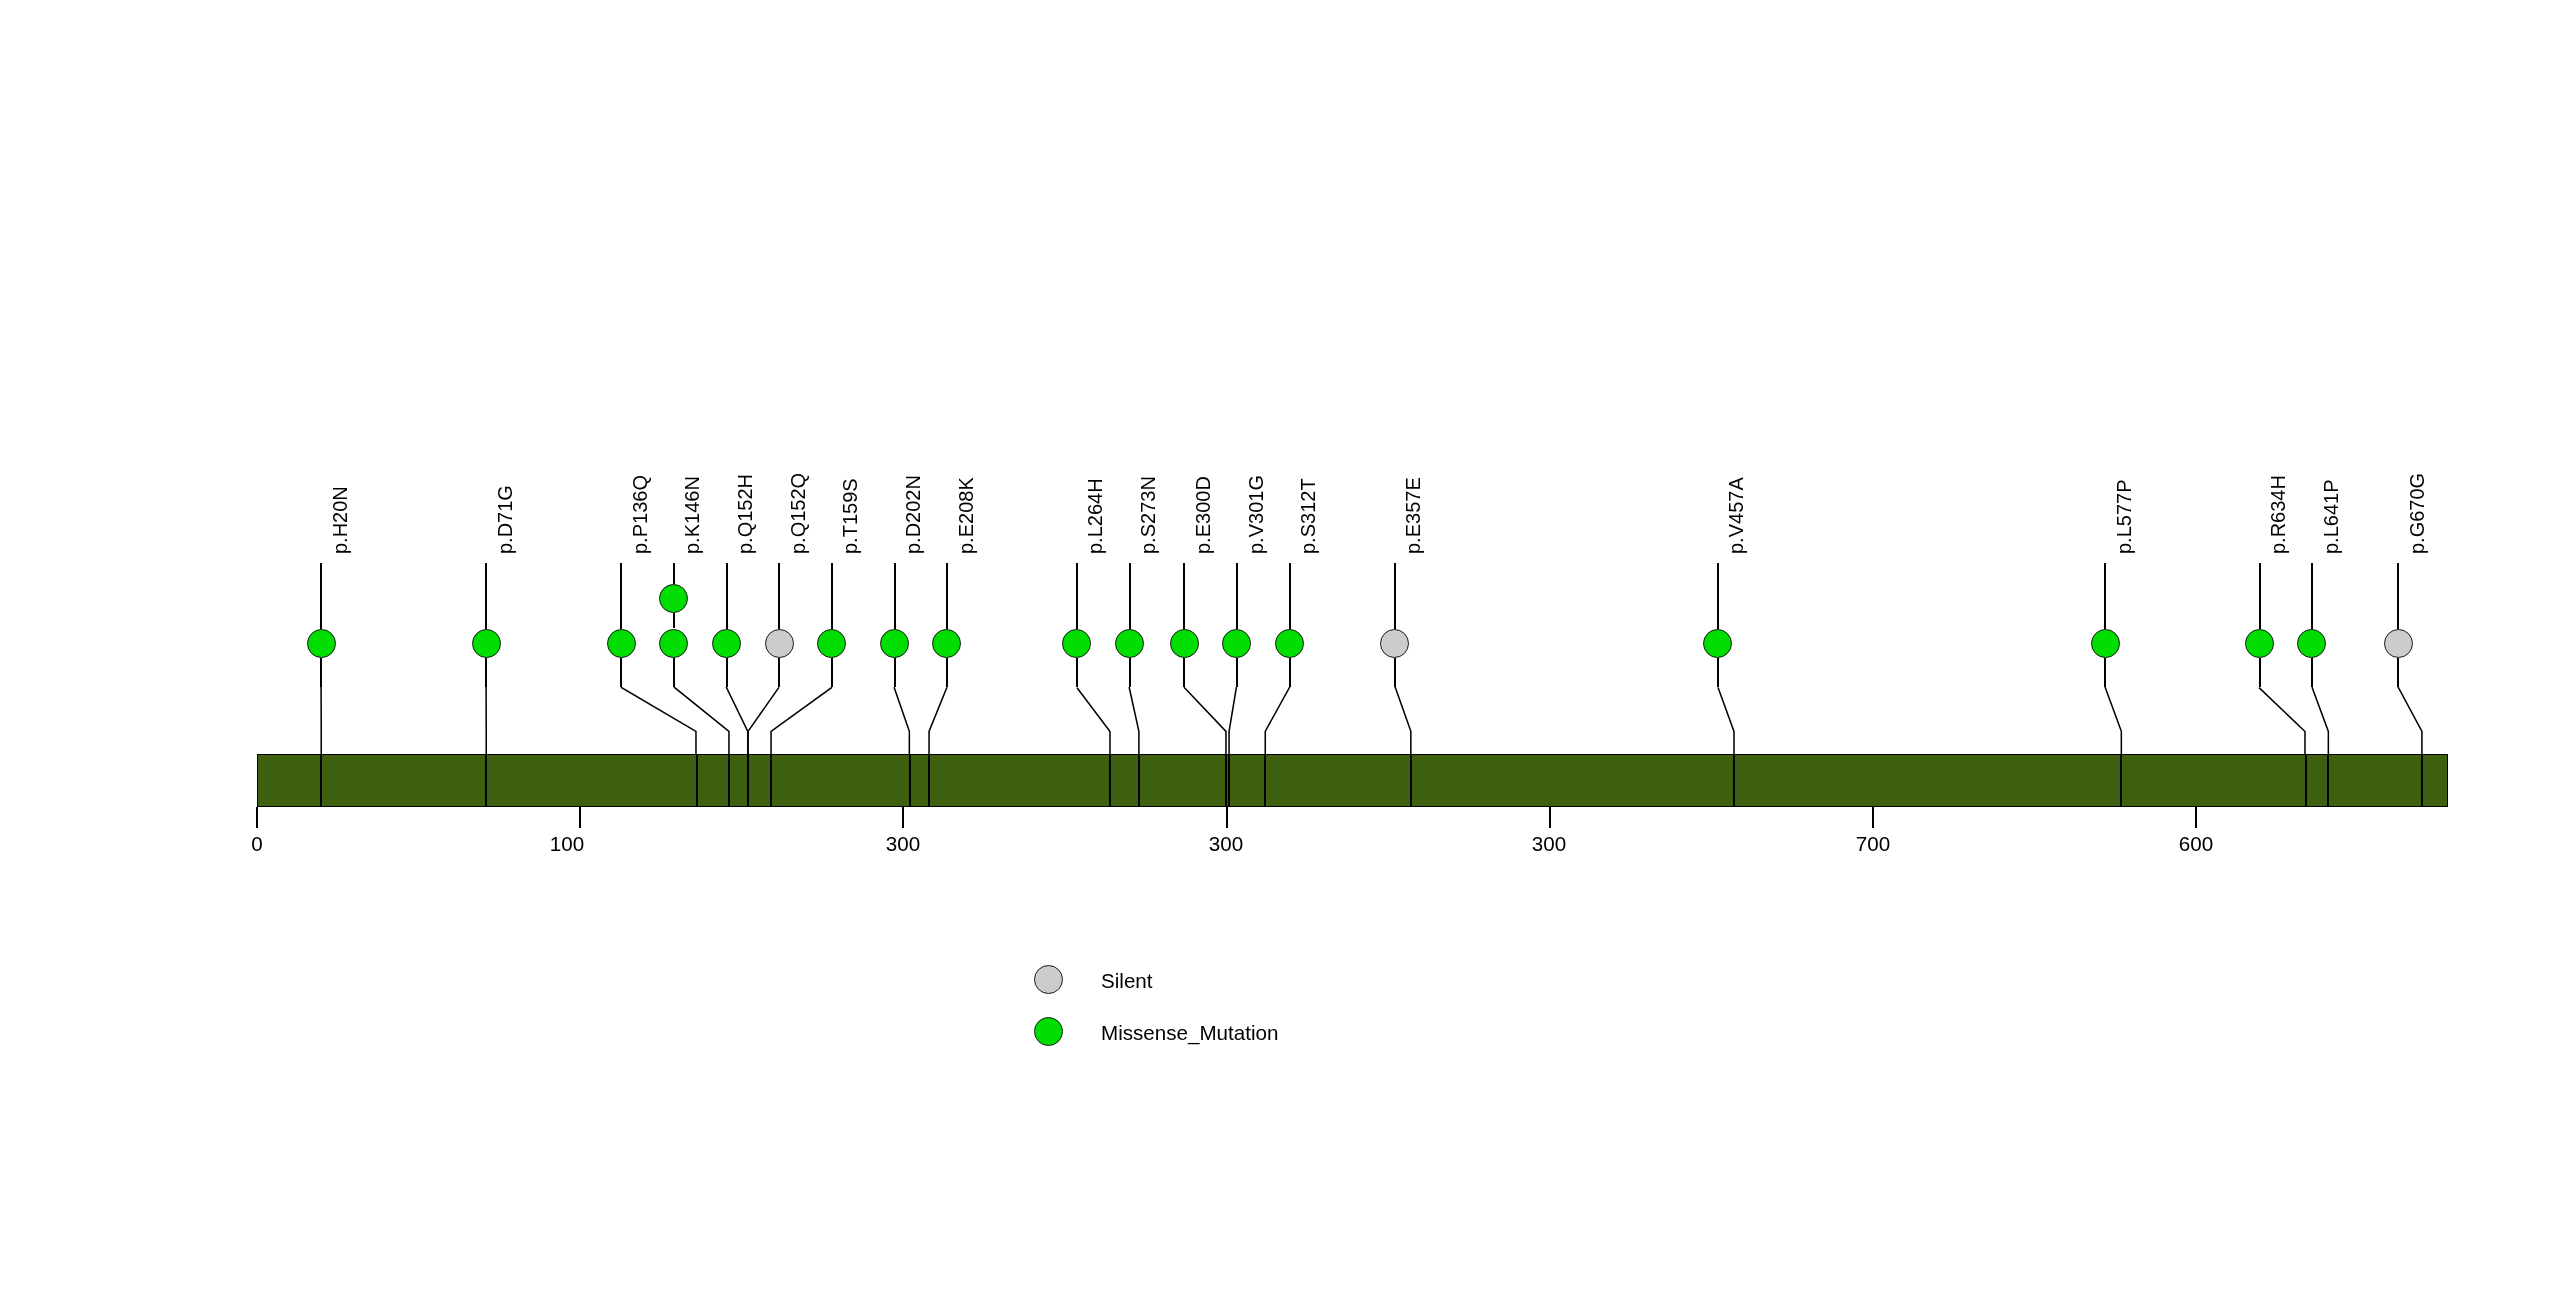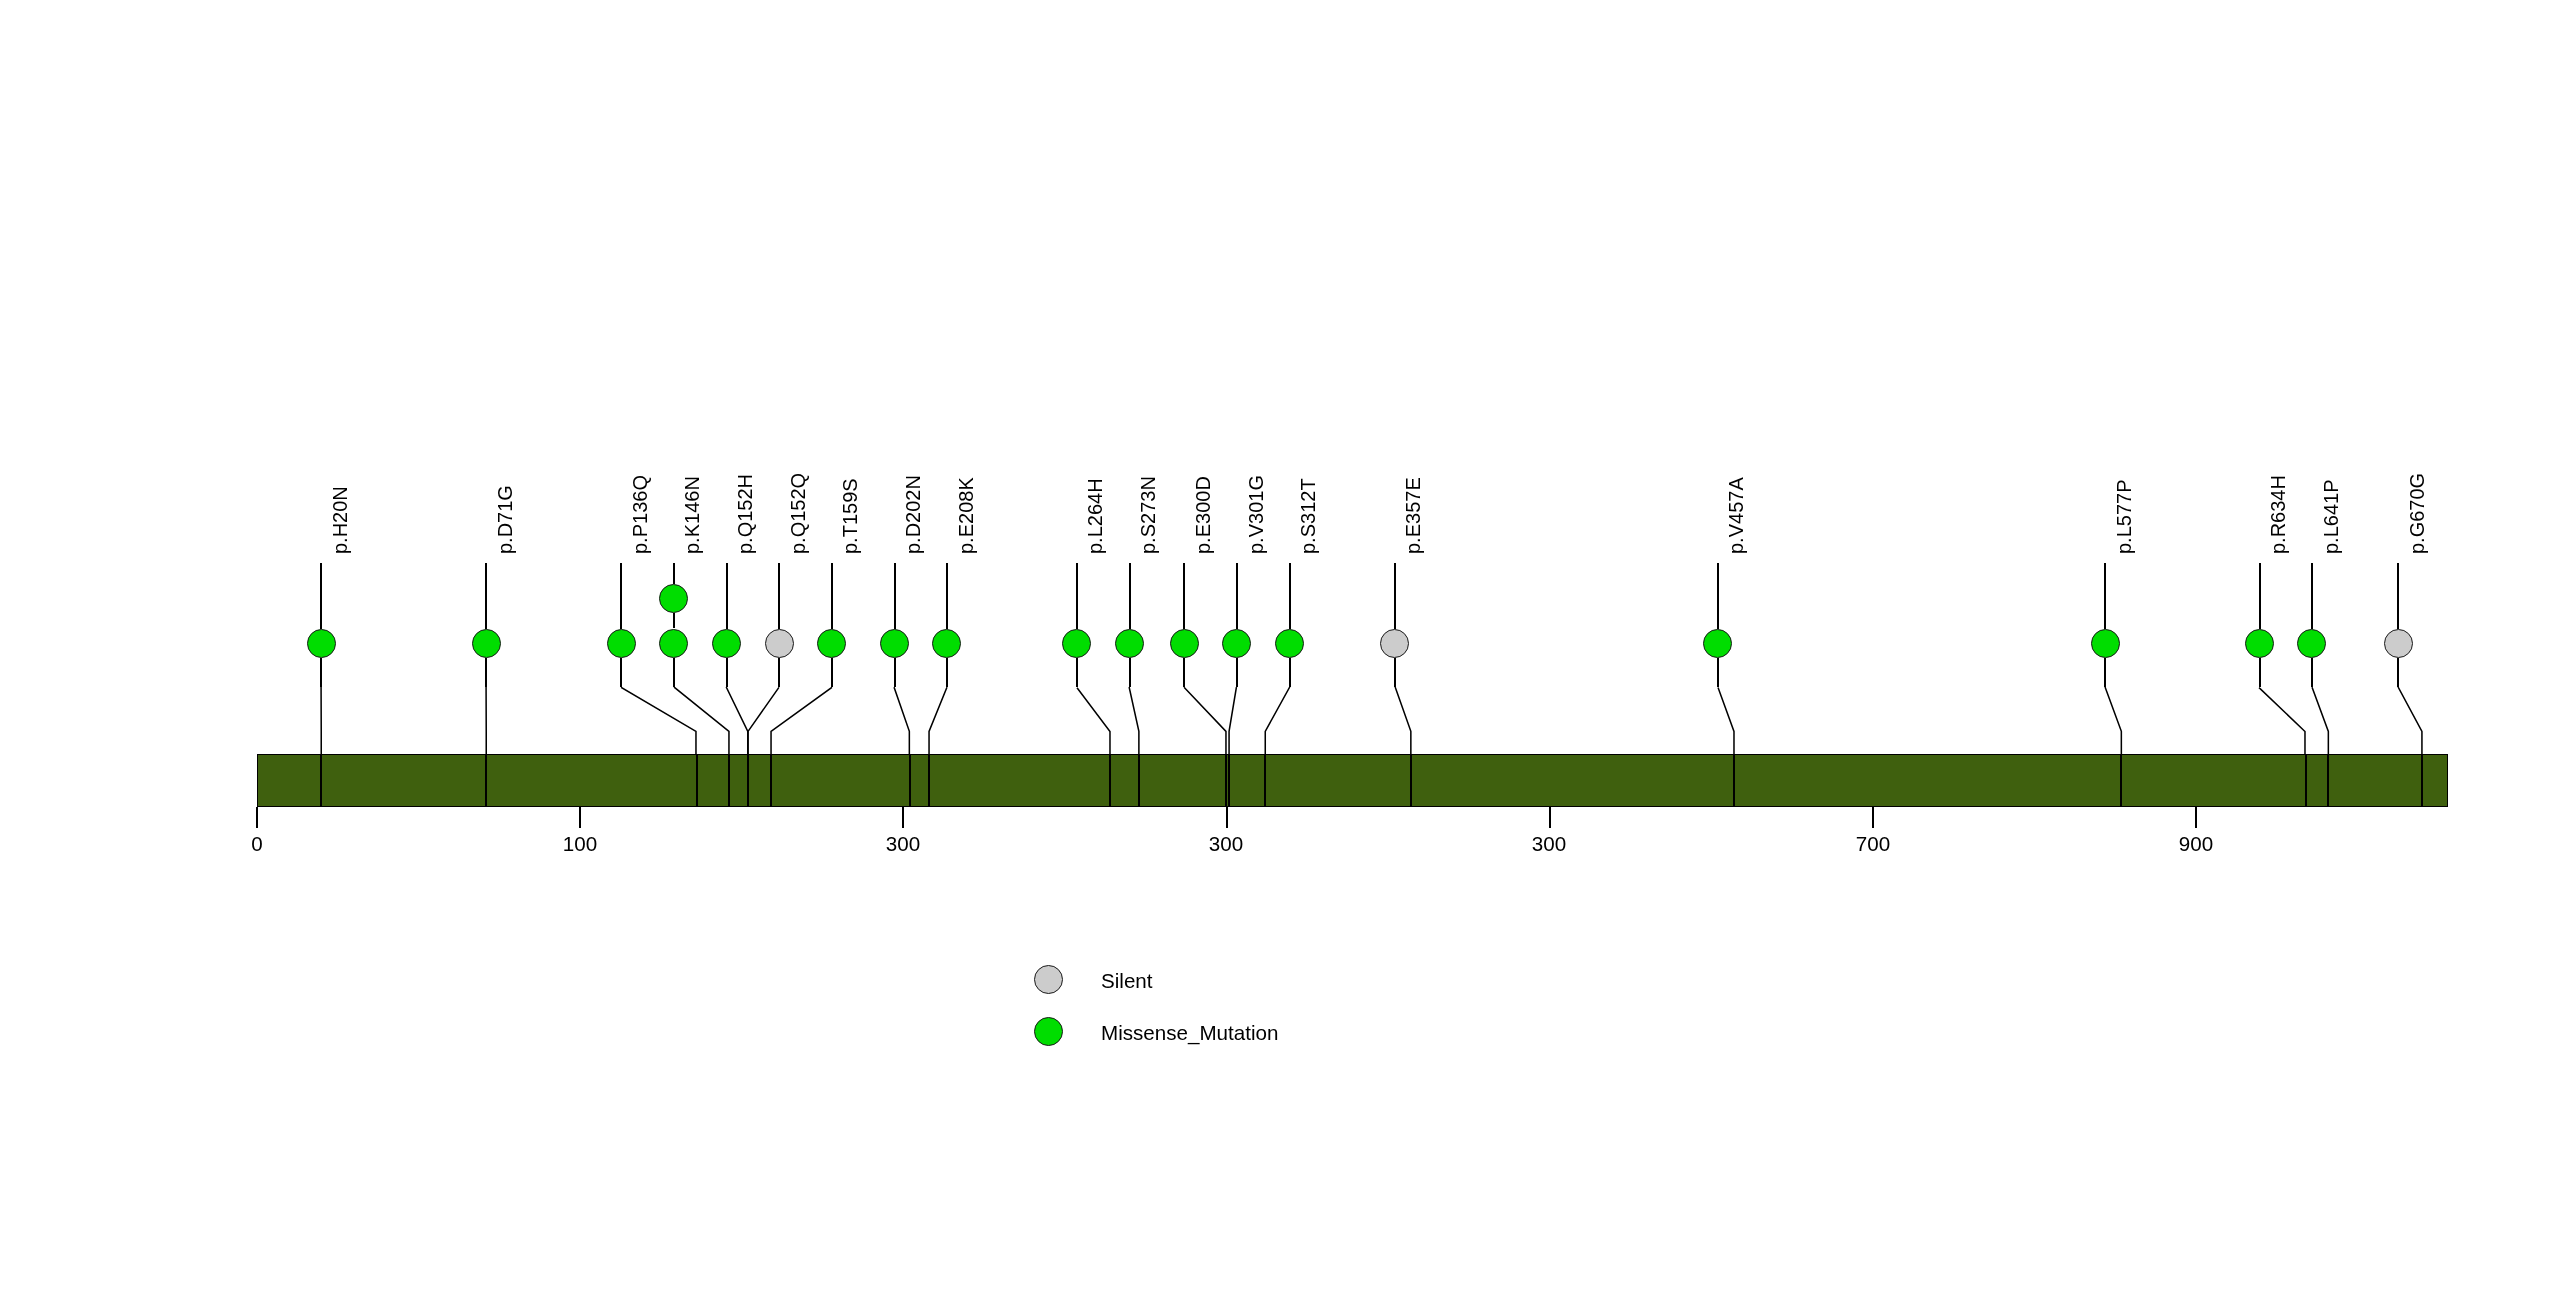--- a/index.html
+++ b/index.html
@@ -224,31 +224,31 @@
       <div class="domain-div" style="left: 2120px; top: 754px; height: 53px;"></div>
       <div class="domain-div" style="left: 2305px; top: 754px; height: 53px;"></div>
       <div class="domain-div" style="left: 2327px; top: 754px; height: 53px;"></div>
       <div class="domain-div" style="left: 2421px; top: 754px; height: 53px;"></div>
     </div>
   <div id="axis-layer">
       <div class="axis-line" style="left: 257px; top: 807px; width: 0px; height: 0px;"></div>
       <div class="tick" style="left: 256px; top: 807px; height: 21.4px;"></div>
       <div class="tick-label" style="left: 257px; top: 832px;">0</div>
       <div class="tick" style="left: 579px; top: 807px; height: 21.4px;"></div>
-      <div class="tick-label" style="left: 580px; top: 832px;">100</div>
+      <div class="tick-label" style="left: 567px; top: 832px;">100</div>
       <div class="tick" style="left: 902px; top: 807px; height: 21.4px;"></div>
       <div class="tick-label" style="left: 903px; top: 832px;">300</div>
       <div class="tick" style="left: 1226px; top: 807px; height: 21.4px;"></div>
       <div class="tick-label" style="left: 1226px; top: 832px;">300</div>
       <div class="tick" style="left: 1549px; top: 807px; height: 21.4px;"></div>
       <div class="tick-label" style="left: 1549px; top: 832px;">300</div>
       <div class="tick" style="left: 1872px; top: 807px; height: 21.4px;"></div>
       <div class="tick-label" style="left: 1873px; top: 832px;">700</div>
       <div class="tick" style="left: 2195px; top: 807px; height: 21.4px;"></div>
-      <div class="tick-label" style="left: 2196px; top: 832px;">900</div>
+      <div class="tick-label" style="left: 2196px; top: 832px;">600</div>
     </div>
   <div id="legend">
       <div class="legend-dot" style="left: 1034px; top: 965px; background: rgb(204, 204, 204);"></div>
       <div class="legend-text" style="left: 1101px; top: 969px;">Silent</div>
       <div class="legend-dot" style="left: 1034px; top: 1017px; background: rgb(0, 221, 0);"></div>
       <div class="legend-text" style="left: 1101px; top: 1021px;">Missense_Mutation</div>
     </div>
 </div>
 
 

